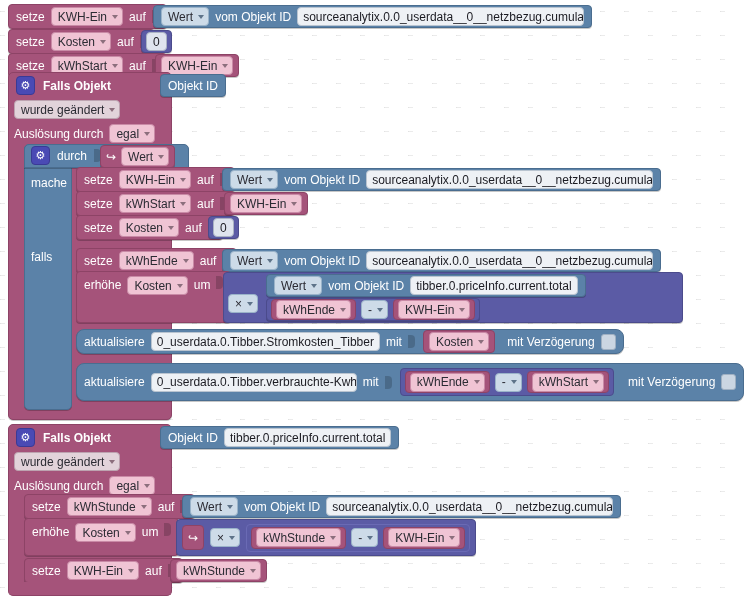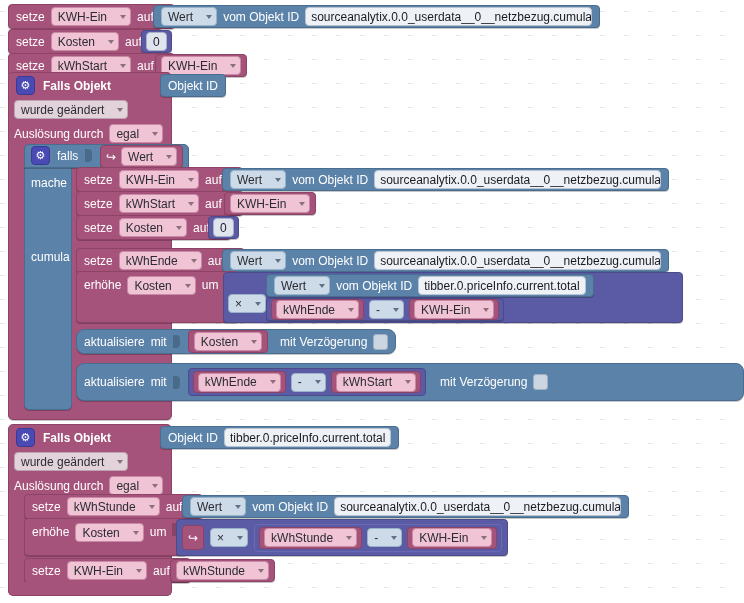--- a/index.html
+++ b/index.html
@@ -88,21 +88,21 @@
   }
 
   
   .dd{
     background:#f0c4d4;
     border:1px solid #c98aa6;
     border-radius:4px;
     color:#2b2b33;
     height:17px;line-height:16px;
     padding:0 4px 0 6px;
-    display:inline-flex;align-items:center;gap:12px;
+    display:inline-flex;align-items:center;gap:4px;
     font-size:12px;white-space:nowrap;
   }
   .dd.blue{background:#cddbe8;border-color:#9ab3c9;}
   .dd.plain{background:#e2d3da;border-color:#bda3b0;}
   .caret{
     width:0;height:0;display:inline-block;
     border-left:3px solid transparent;border-right:3px solid transparent;
     border-top:4px solid #8c6f7d;
     margin-left:1px;
   }
@@ -213,21 +213,21 @@
     <span class="dd">
       <span>egal</span>
       <i class="caret"></i>
     </span>
   </div>
 
   <div class="blk ctrl shadow" style="left:24px;top:144px;width:48px;height:266px;border-radius:5px;"></div>
   <div class="blk ctrl shadow" style="left:24px;top:144px;width:165px;height:24px;border-radius:5px 5px 0 0;"></div>
   <div class="blk" style="left:31px;top:146px;display:flex;align-items:center;gap:7px;">
     <span class="gear">⚙</span>
-    <span class="lbl">falls</span>
+    <span class="lbl">durch</span>
     <span class="socket"></span>
   </div>
   <div class="blk valrose shadow" style="left:100px;top:145px;gap:5px;">
     <span style="color:#fff;font-size:12px;">↪</span>
     <span class="dd">
       <span>Wert</span>
       <i class="caret"></i>
     </span>
   </div>
 
@@ -276,21 +276,21 @@
       <i class="caret"></i>
     </span>
     <span class="lbl">auf</span>
     <span class="socket"></span>
   </div>
   <div class="blk math shadow" style="left:208px;top:216px;height:23px;display:flex;align-items:center;padding:0 4px;">
     <span class="num">0</span>
   </div>
 
   <div class="blk" style="left:31px;top:250px;">
-    <span class="lbl">cumula</span>
+    <span class="lbl">falls</span>
   </div>
 
   <div class="blk stmt shadow" style="left:76px;top:248px;">
     <span class="lbl">setze</span>
     <span class="dd">
       <span>kWhEnde</span>
       <i class="caret"></i>
     </span>
     <span class="lbl">auf</span>
     <span class="socket"></span>
@@ -344,34 +344,36 @@
     <span class="valrose" style="height:19px;padding:0 4px;">
       <span class="dd">
         <span>KWH-Ein</span>
         <i class="caret"></i>
       </span>
     </span>
   </div>
 
   <div class="blk ctrl shadow" style="left:76px;top:329px;height:25px;display:flex;align-items:center;gap:6px;padding:0 7px;">
     <span class="lbl">aktualisiere</span>
+    <span class="tf">0_userdata.0.Tibber.Stromkosten_Tibber</span>
     <span class="lbl">mit</span>
     <span class="socket"></span>
     <span class="valrose" style="height:21px;margin-left:2px;">
       <span class="dd">
         <span>Kosten</span>
         <i class="caret"></i>
       </span>
     </span>
     <span class="lbl" style="margin-left:6px;">mit Verzögerung</span>
     <span class="cb"></span>
   </div>
 
   <div class="blk ctrl shadow" style="left:76px;top:363px;height:38px;display:flex;align-items:center;gap:6px;padding:0 7px;width:668px;">
     <span class="lbl">aktualisiere</span>
+    <span class="tf">0_userdata.0.Tibber.verbrauchte-Kwh</span>
     <span class="lbl">mit</span>
     <span class="socket"></span>
     <span class="math" style="height:26px;display:inline-flex;align-items:center;gap:5px;padding:0 4px;margin-left:2px;">
       <span class="valrose" style="height:20px;padding:0 4px;">
         <span class="dd">
           <span>kWhEnde</span>
           <i class="caret"></i>
         </span>
       </span>
       <span class="dd blue">

